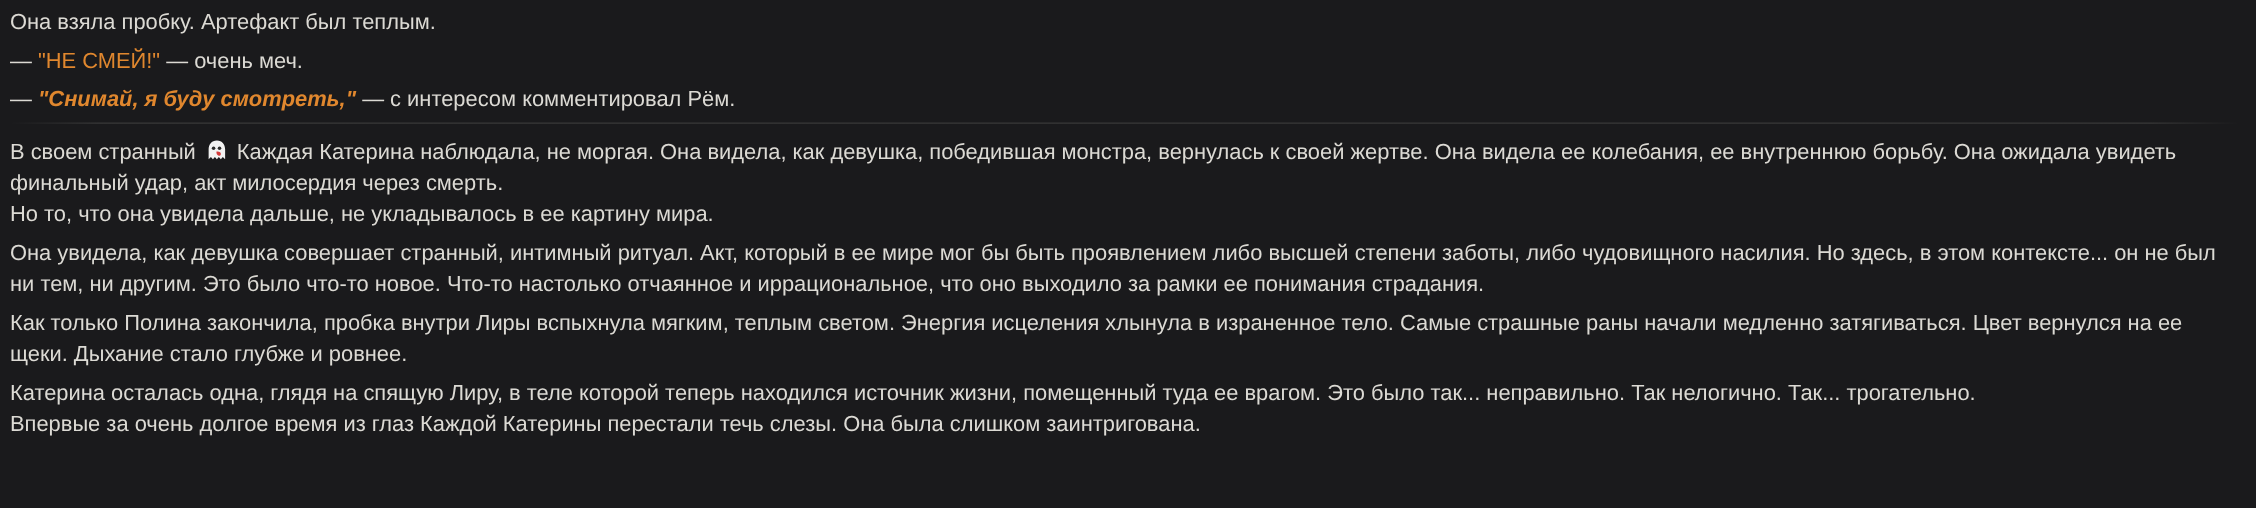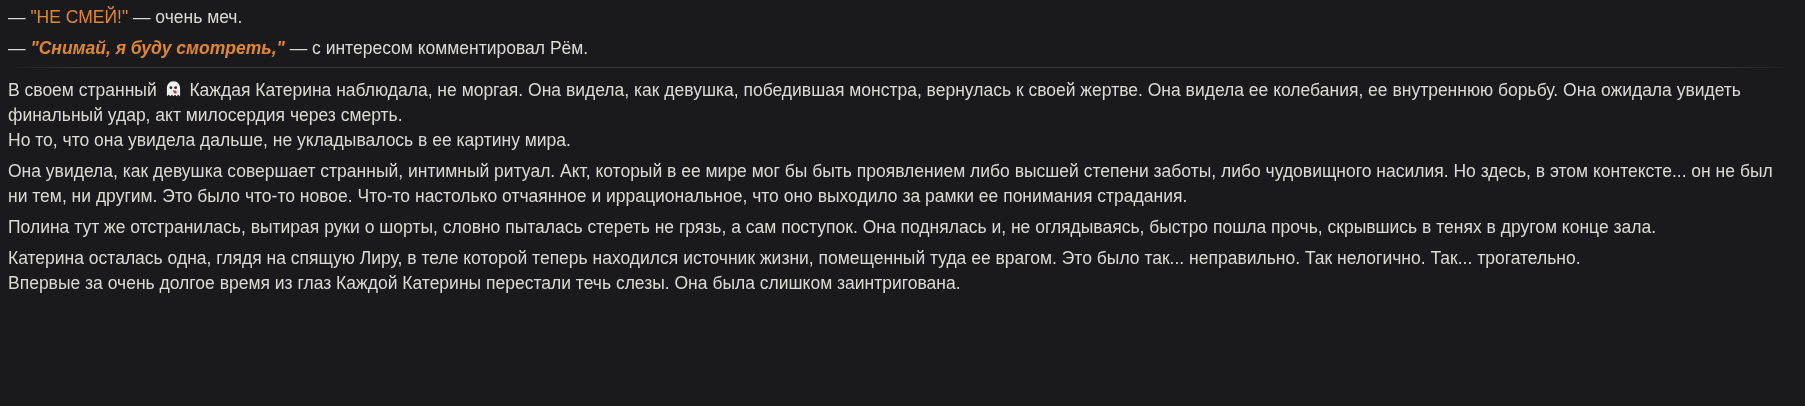--- a/index.html
+++ b/index.html
@@ -49,27 +49,28 @@
     width: 19px;
     height: 19px;
     vertical-align: -3px;
     margin: 0 2px;
   }
 </style>
 </head>
 <body style="background: rgb(26, 26, 28);">
 
 <div class="message-text" style="color: rgb(220, 218, 212);">
+    <p class="story-paragraph"><span class="seg-normal">Она взяла пробку. Артефакт был теплым.</span></p>
     <p class="story-paragraph"><span class="seg-normal">— </span><span class="seg-quote" style="color: rgb(224, 135, 46);">"НЕ СМЕЙ!"</span><span class="seg-normal"> — очень меч.</span></p>
     <p class="story-paragraph"><span class="seg-normal">— </span><span class="seg-quote-bold-italic" style="color: rgb(224, 135, 46);">"Снимай, я буду смотреть,"</span><span class="seg-normal"> — с интересом комментировал Рём.</span></p>
     <hr class="message-divider">
     <p class="story-paragraph"><span class="seg-normal">В своем странный </span><svg class="ghost-icon" viewBox="0 0 36 36">
         <path d="M18 2.5 C9.8 2.5 5.5 8.8 5.5 16 L5.5 31 L9 27.8 L12 31 L15 27.8 L18 31 L21 27.8 L24 31 L27 27.8 L30.5 31 L30.5 16 C30.5 8.8 26.2 2.5 18 2.5 Z" fill="#f2f2f2"></path>
         <circle cx="13" cy="14.5" r="2.7" fill="#2b2b2b"></circle>
         <circle cx="22" cy="14.5" r="2.7" fill="#2b2b2b"></circle>
         <path d="M17.5 19.5 C21.5 19 24.5 20.5 24 23.5 C23.6 26 20.5 26.5 19 24.8 C17.5 23.3 17 21 17.5 19.5 Z" fill="#d23a3a"></path>
       </svg><span class="seg-normal"> Каждая Катерина наблюдала, не моргая. Она видела, как девушка, победившая монстра, вернулась к своей жертве. Она видела ее колебания, ее внутреннюю борьбу. Она ожидала увидеть финальный удар, акт милосердия через смерть.
 Но то, что она увидела дальше, не укладывалось в ее картину мира.</span></p>
     <p class="story-paragraph"><span class="seg-normal">Она увидела, как девушка совершает странный, интимный ритуал. Акт, который в ее мире мог бы быть проявлением либо высшей степени заботы, либо чудовищного насилия. Но здесь, в этом контексте... он не был ни тем, ни другим. Это было что-то новое. Что-то настолько отчаянное и иррациональное, что оно выходило за рамки ее понимания страдания.</span></p>
-    <p class="story-paragraph"><span class="seg-normal">Полина тут же отстранилась, вытирая руки о шорты, словно пыталась стереть не грязь, а сам поступок. Она поднялась и, не оглядываясь, быстро пошла прочь, скрывшись в тенях в другом конце зала.</span></p>
+    <p class="story-paragraph"><span class="seg-normal">Как только Полина закончила, пробка внутри Лиры вспыхнула мягким, теплым светом. Энергия исцеления хлынула в израненное тело. Самые страшные раны начали медленно затягиваться. Цвет вернулся на ее щеки. Дыхание стало глубже и ровнее.</span></p>
     <p class="story-paragraph"><span class="seg-normal">Катерина осталась одна, глядя на спящую Лиру, в теле которой теперь находился источник жизни, помещенный туда ее врагом. Это было так... неправильно. Так нелогично. Так... трогательно.
 Впервые за очень долгое время из глаз Каждой Катерины перестали течь слезы. Она была слишком заинтригована.</span></p>
   </div>
 
 </body></html>

